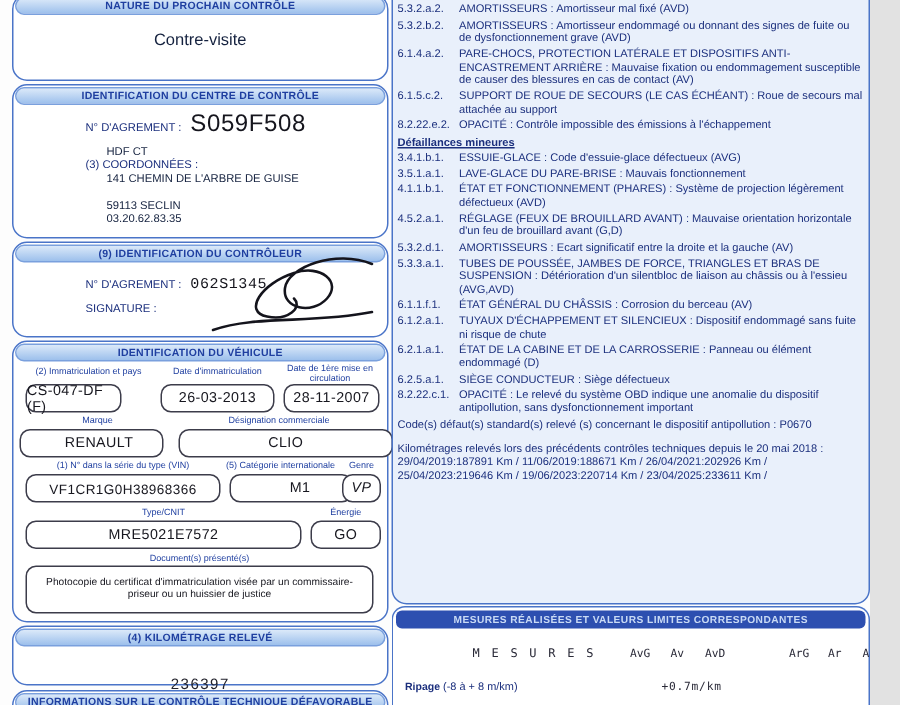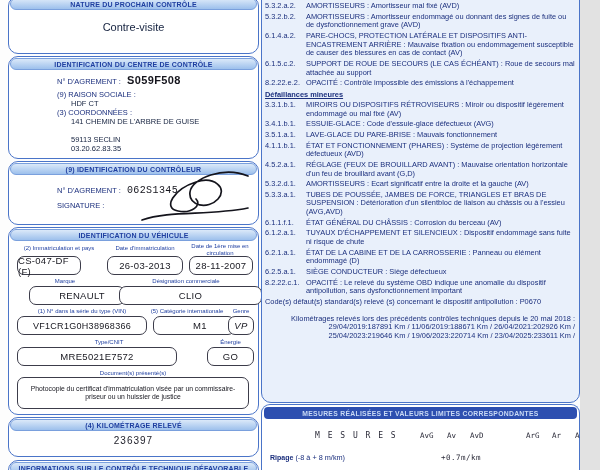--- a/index.html
+++ b/index.html
@@ -16,21 +16,21 @@
     background:#fff;box-sizing:border-box;
   }
   .sechead{
     margin:1px;background:linear-gradient(#dbe9f9,#9dc0ec);
     border:1px solid #7aa0dd;border-radius:8px;
     font-size:7px;font-weight:bold;color:#1f3fa0;
     text-align:center;padding:2px 0 1px;letter-spacing:.2px;
     white-space:nowrap;overflow:hidden;
   }
   .lbl{font-size:7.5px;color:#1b2f7d;padding-left:42px;}
-  .val-strong{font-size:11px;font-weight:bold;color:#15151d;letter-spacing:.4px;}
+  .val-strong{font-size:16px;font-weight:normal;color:#15151d;letter-spacing:.4px;}
   .indent{margin-left:14px;color:#15223f;}
   
   .vbody{position:relative;height:172px;}
   .flabel{position:absolute;font-size:6px;color:#1f3fa0;text-align:center;line-height:1.1;}
   .fbox{
     position:absolute;height:19px;border:1.5px solid #3c3c4a;border-radius:7px;
     display:flex;align-items:center;justify-content:center;
     font-size:9.5px;color:#17171f;letter-spacing:.3px;background:#fff;box-sizing:border-box;
   }
   .fbox-multi{
@@ -43,21 +43,21 @@
     position:absolute;left:261px;top:-6px;width:319px;height:409px;
     background:#e9f0fb;border:1px solid #4a74c8;
     border-radius:0 0 10px 10px;box-sizing:border-box;
     padding:7px 4px 0 3px;overflow:hidden;
   }
   .defect{display:flex;margin-bottom:2px;font-size:7.4px;line-height:1.17;color:#1b2f7d;}
   .dcode{width:41px;flex-shrink:0;}
   .dtext{flex:1;}
   .minor-title{font-size:7.4px;font-weight:bold;text-decoration:underline;margin:1px 0 2px 0;}
   .plain-line{font-size:7.4px;line-height:1.17;margin-bottom:2px;}
-  .km-history{margin-top:8px;text-align:right;}
+  .km-history{margin-top:8px;}
   
   #measures{
     position:absolute;left:261px;top:404px;width:319px;height:66px;
     background:#fff;border:1px solid #4a74c8;border-bottom:none;
     border-radius:9px 9px 0 0;box-sizing:border-box;
   }
   .meashead{
     margin:2px 2px 0 2px;background:#2d4fb0;border-radius:4px;
     color:#c9daf5;font-size:6.8px;font-weight:bold;text-align:center;
     padding:2.5px 0;letter-spacing:.3px;
@@ -81,21 +81,20 @@
   <div style="text-align:center;font-size:11px;color:#15223f;margin-top:11px;">Contre-visite</div>
 </div>
 
 <div class="sec" id="sec-centre" style="top:56px;height:103px;">
   <div class="sechead">IDENTIFICATION DU CENTRE DE CONTRÔLE</div>
   <div style="padding:3px 6px 0 6px;">
     <div style="display:flex;align-items:baseline;gap:6px;margin-bottom:4px;">
       <span class="lbl">N° D'AGREMENT :</span>
       <span class="val-strong">S059F508</span>
     </div>
-    <div class="lbl">(9) RAISON SOCIALE :</div>
     <div class="lbl indent">HDF CT</div>
     <div class="lbl">(3) COORDONNÉES :</div>
     <div class="lbl indent">141 CHEMIN DE L'ARBRE DE GUISE</div>
     <div class="lbl indent" style="margin-top:9px;">59113 SECLIN</div>
     <div class="lbl indent">03.20.62.83.35</div>
   </div>
 </div>
 
 <div class="sec" id="sec-controleur" style="top:161px;height:64px;">
   <div class="sechead">(9) IDENTIFICATION DU CONTRÔLEUR</div>
@@ -118,43 +117,43 @@
 
     <div class="flabel" style="top:3px;left:4px;width:92px;">(2) Immatriculation et pays</div>
     <div class="flabel" style="top:3px;left:96px;width:80px;">Date d'immatriculation</div>
     <div class="flabel" style="top:1px;left:176px;width:70px;">Date de 1ère mise en circulation</div>
     <div class="fbox" style="top:14px;left:8px;width:64px;">CS-047-DF (F)</div>
     <div class="fbox" style="top:14px;left:98px;width:76px;">26-03-2013</div>
     <div class="fbox" style="top:14px;left:180px;width:64px;">28-11-2007</div>
 
     <div class="flabel" style="top:36px;left:8px;width:96px;">Marque</div>
     <div class="flabel" style="top:36px;left:110px;width:134px;">Désignation commerciale</div>
-    <div class="fbox" style="top:44px;left:20px;width:96px;padding-left:10px;">RENAULT</div>
+    <div class="fbox" style="top:44px;left:4px;width:96px;padding-left:10px;">RENAULT</div>
     <div class="fbox" style="top:44px;left:110px;width:143px;">CLIO</div>
 
     <div class="flabel" style="top:66px;left:8px;width:130px;">(1) N° dans la série du type (VIN)</div>
     <div class="flabel" style="top:66px;left:140px;width:76px;">(5) Catégorie internationale</div>
     <div class="flabel" style="top:66px;left:217px;width:30px;">Genre</div>
     <div class="fbox" style="top:74px;left:8px;width:130px;font-size:9px;">VF1CR1G0H38968366</div>
     <div class="fbox" style="top:74px;left:144px;width:82px;padding-left:12px;">M1</div>
     <div class="fbox" style="top:74px;left:219px;width:26px;font-style:italic;">VP</div>
 
     <div class="flabel" style="top:97px;left:8px;width:184px;">Type/CNIT</div>
     <div class="flabel" style="top:97px;left:198px;width:47px;">Énergie</div>
-    <div class="fbox" style="top:105px;left:8px;width:160px;">MRE5021E7572</div>
+    <div class="fbox" style="top:105px;left:8px;width:184px;">MRE5021E7572</div>
     <div class="fbox" style="top:105px;left:198px;width:47px;">GO</div>
 
     <div class="flabel" style="top:128px;left:8px;width:232px;">Document(s) présenté(s)</div>
     <div class="fbox-multi" style="top:135px;left:8px;width:232px;height:32px;">Photocopie du certificat d'immatriculation visée par un commissaire-priseur ou un huissier de justice</div>
   </div>
 </div>
 
 <div class="sec" id="sec-km" style="top:417px;height:40px;">
   <div class="sechead">(4) KILOMÉTRAGE RELEVÉ</div>
-  <div style="text-align:center;font-size:10px;color:#22222c;letter-spacing:1px;margin-top:4px;">236397</div>
+  <div style="text-align:center;font-size:10px;color:#22222c;letter-spacing:1px;margin-top:20px;">236397</div>
 </div>
 
 <div class="sec" id="sec-infos" style="top:460px;height:24px;">
   <div class="sechead">INFORMATIONS SUR LE CONTRÔLE TECHNIQUE DÉFAVORABLE</div>
 </div>
 
 <div id="right-panel">
 
   <div class="defect">
     <span class="dcode">5.3.2.a.2.</span>
@@ -172,24 +171,20 @@
     <span class="dcode">6.1.5.c.2.</span>
     <span class="dtext">SUPPORT DE ROUE DE SECOURS (LE CAS ÉCHÉANT) : Roue de secours mal attachée au support</span>
   </div>
   <div class="defect">
     <span class="dcode">8.2.22.e.2.</span>
     <span class="dtext">OPACITÉ : Contrôle impossible des émissions à l'échappement</span>
   </div>
 
   <div class="minor-title">Défaillances mineures</div>
 
-  <div class="defect">
-    <span class="dcode">3.3.1.b.1.</span>
-    <span class="dtext">MIROIRS OU DISPOSITIFS RÉTROVISEURS : Miroir ou dispositif légèrement endommagé ou mal fixé (AV)</span>
-  </div>
   <div class="defect">
     <span class="dcode">3.4.1.b.1.</span>
     <span class="dtext">ESSUIE-GLACE : Code d'essuie-glace défectueux (AVG)</span>
   </div>
   <div class="defect">
     <span class="dcode">3.5.1.a.1.</span>
     <span class="dtext">LAVE-GLACE DU PARE-BRISE : Mauvais fonctionnement</span>
   </div>
   <div class="defect">
     <span class="dcode">4.1.1.b.1.</span>

